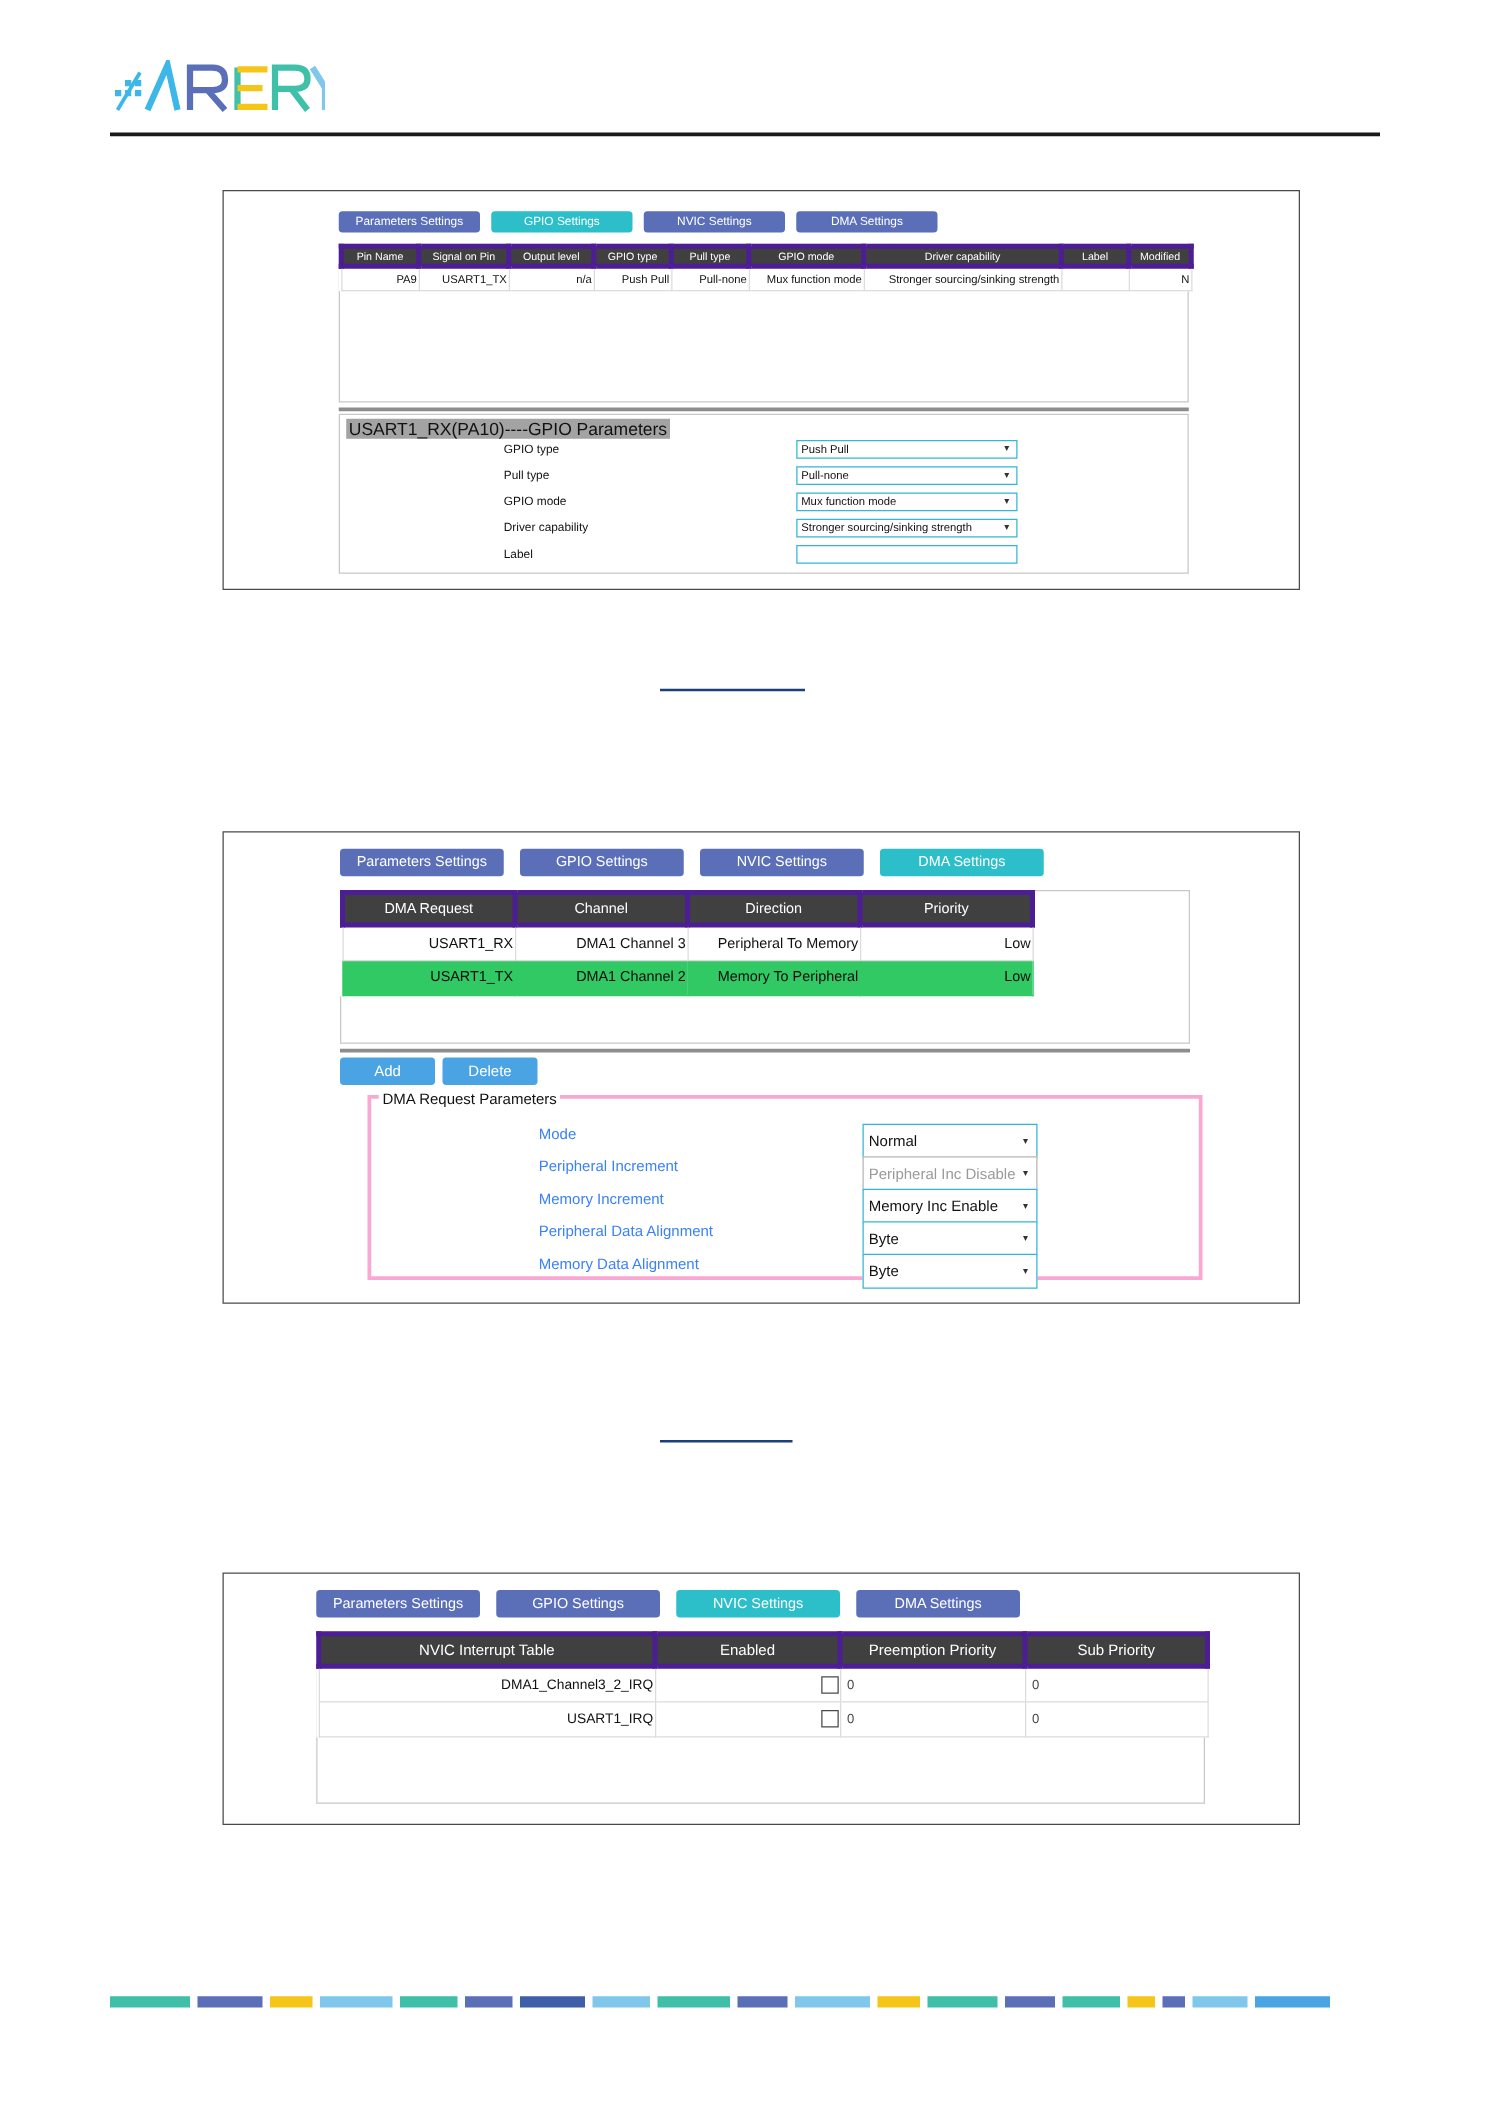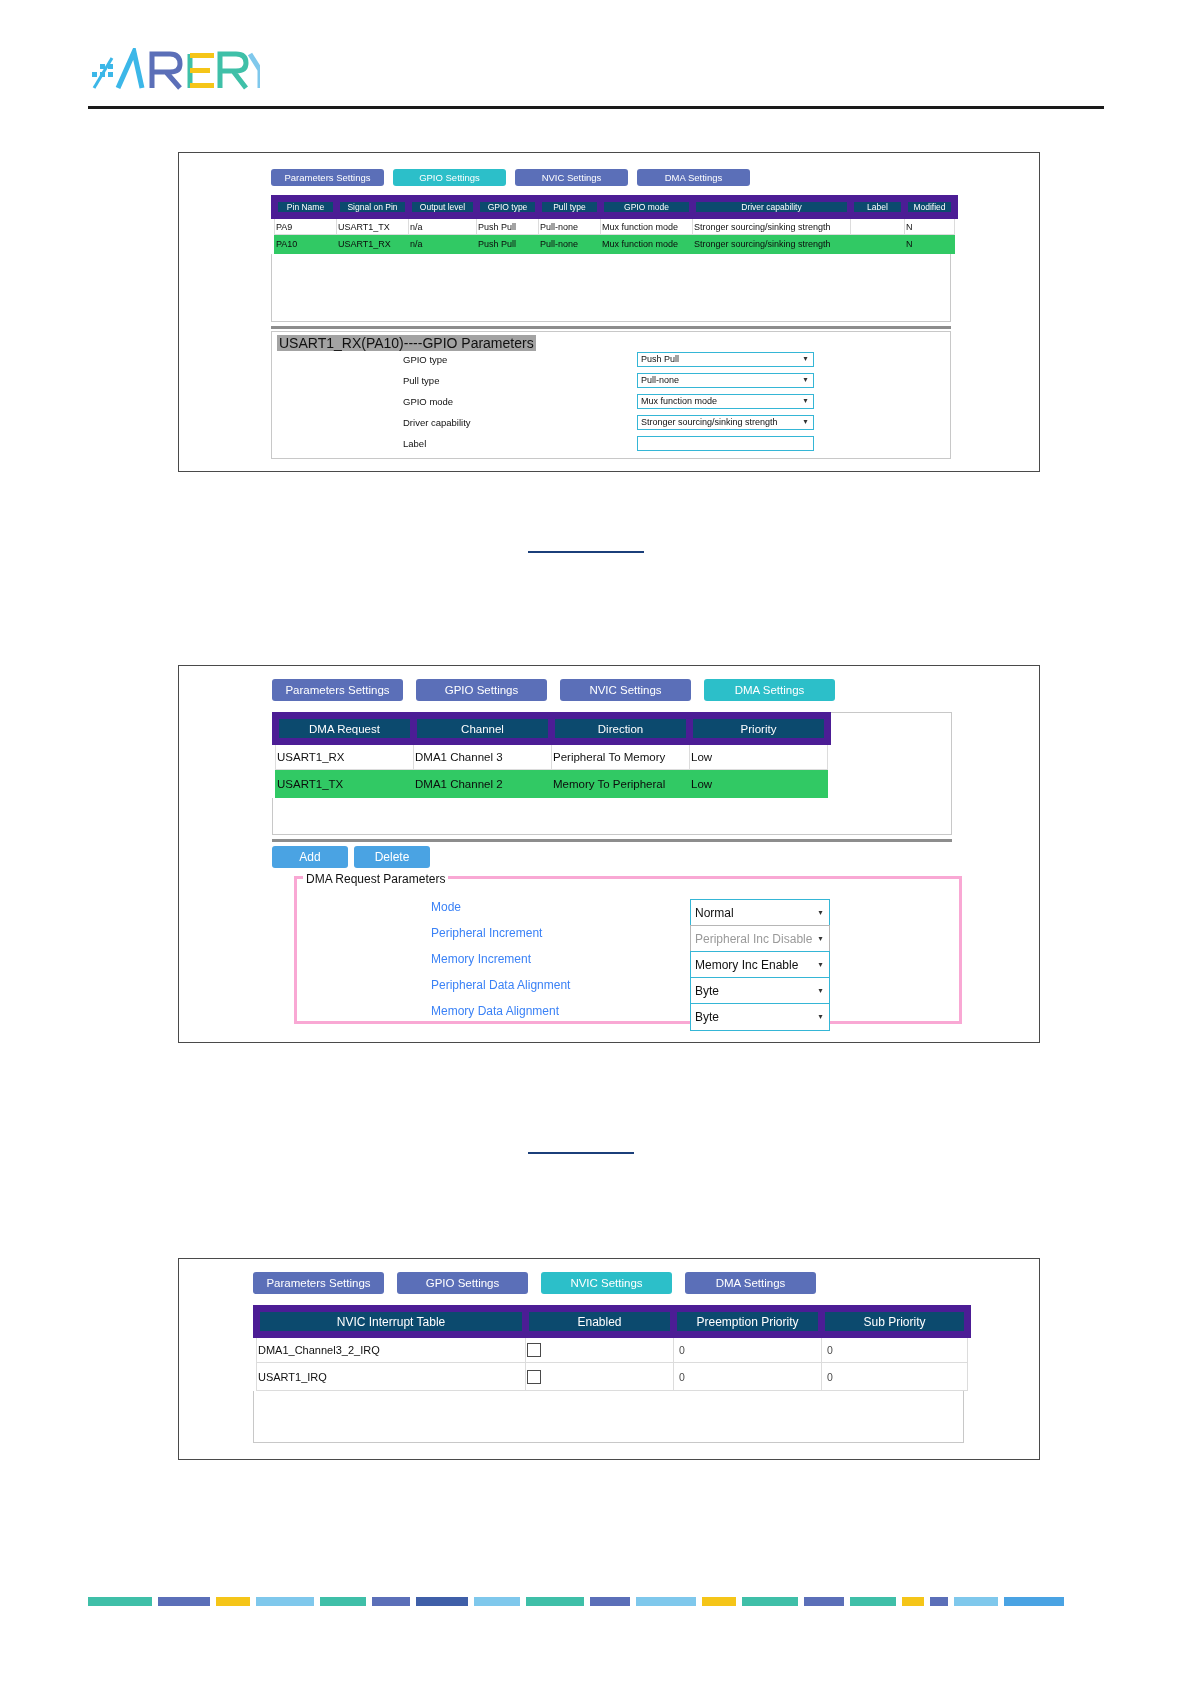--- a/index.html
+++ b/index.html
@@ -48,25 +48,25 @@
     white-space:nowrap;
     overflow:hidden;
     border-radius:3px;
     display:flex; align-items:center; justify-content:center;
   }
   .tab.active { background:#2cbfc9; }
 
   
   .dtable { border-collapse:collapse; table-layout:fixed; background:#ffffff; }
   .dtable th {
-    background:#0c4a6e; color:#ffffff; font-weight:normal;
-    border:7px solid #4c1d95; text-align:center;
+    background:#404040; color:#ffffff; font-weight:normal;
+    border:4px solid #4c1d95; text-align:center;
   }
   .dtable td {
-    border:1px solid #dcdcdc; text-align:left; color:#111;
+    border:1px solid #dcdcdc; text-align:right; color:#111;
     background:#ffffff;
   }
   .dtable tr.selected td { background:#31c964; border-color:#31c964; color:#0c0c0c; }
 
   
   #figure-1 .tab-strip { position:absolute; left:92px; top:16px; gap:9px; }
   #figure-1 .tab { width:113px; height:17px; font-size:9.5px; }
 
   #p1-table { position:absolute; left:92px; top:42px; width:680px; }
   #p1-table th { font-size:8.5px; height:16px; padding:0 1px; }
@@ -247,31 +247,20 @@
         <td>PA9</td>
         <td>USART1_TX</td>
         <td>n/a</td>
         <td>Push Pull</td>
         <td>Pull-none</td>
         <td>Mux function mode</td>
         <td>Stronger sourcing/sinking strength</td>
         <td></td>
         <td>N</td>
       </tr>
-      <tr class="selected">
-        <td>PA10</td>
-        <td>USART1_RX</td>
-        <td>n/a</td>
-        <td>Push Pull</td>
-        <td>Pull-none</td>
-        <td>Mux function mode</td>
-        <td>Stronger sourcing/sinking strength</td>
-        <td></td>
-        <td>N</td>
-      </tr>
     </tbody>
   </table>
 
   <div id="p1-divider"></div>
 
   <div id="p1-params">
     <div class="group-title">USART1_RX(PA10)----GPIO Parameters</div>
 
     <div class="p1-row" style="top:19px">
       <span class="lbl">GPIO type</span>

